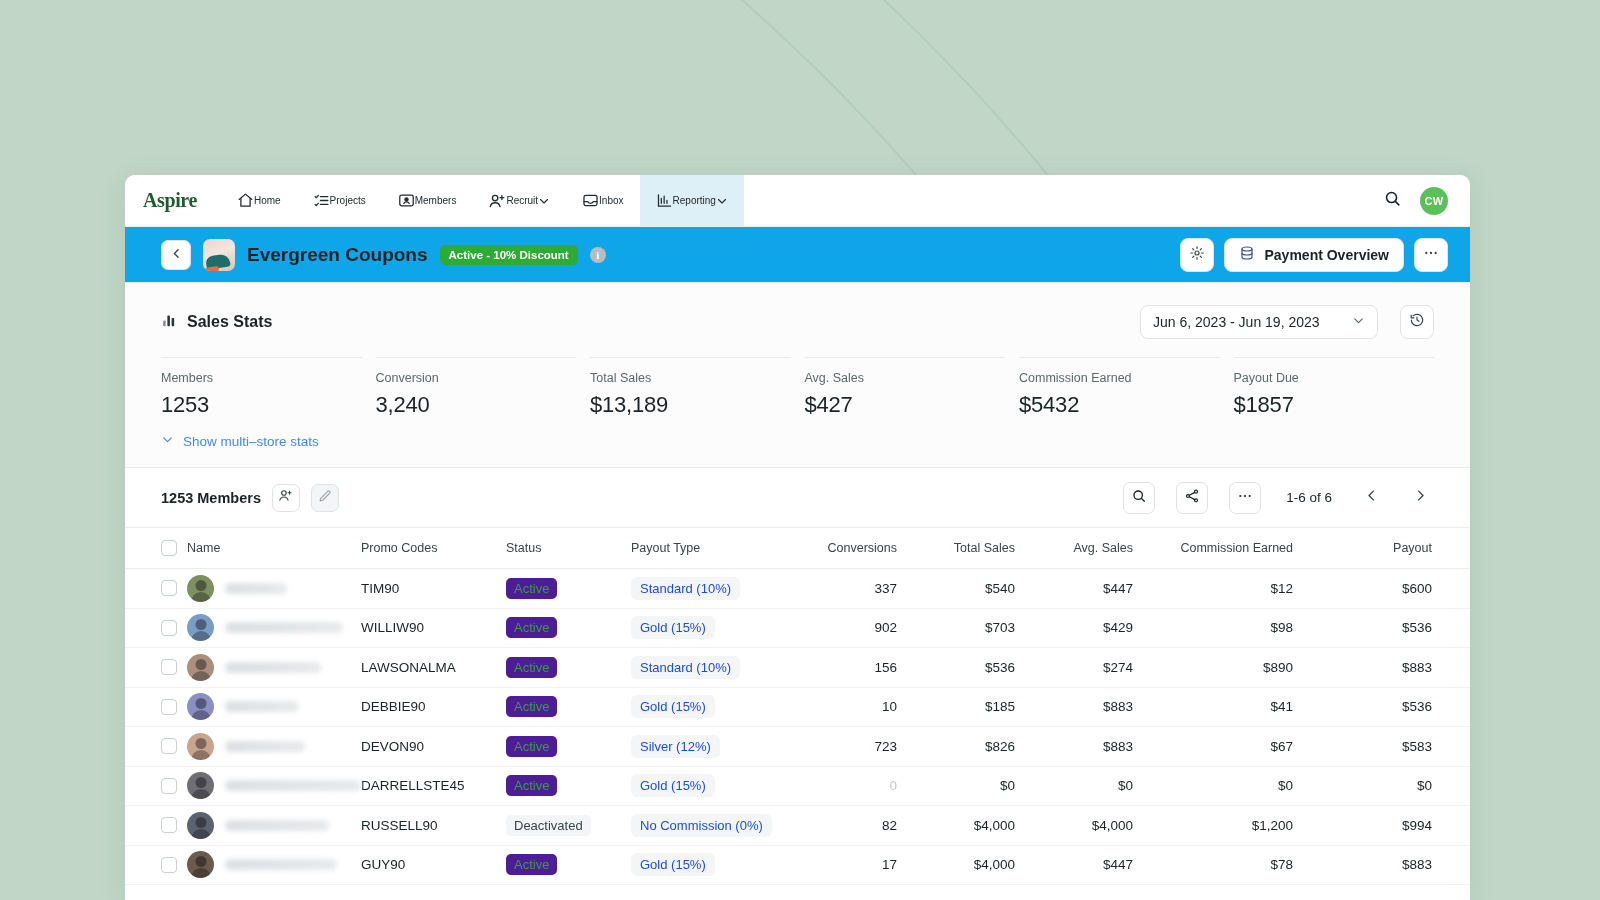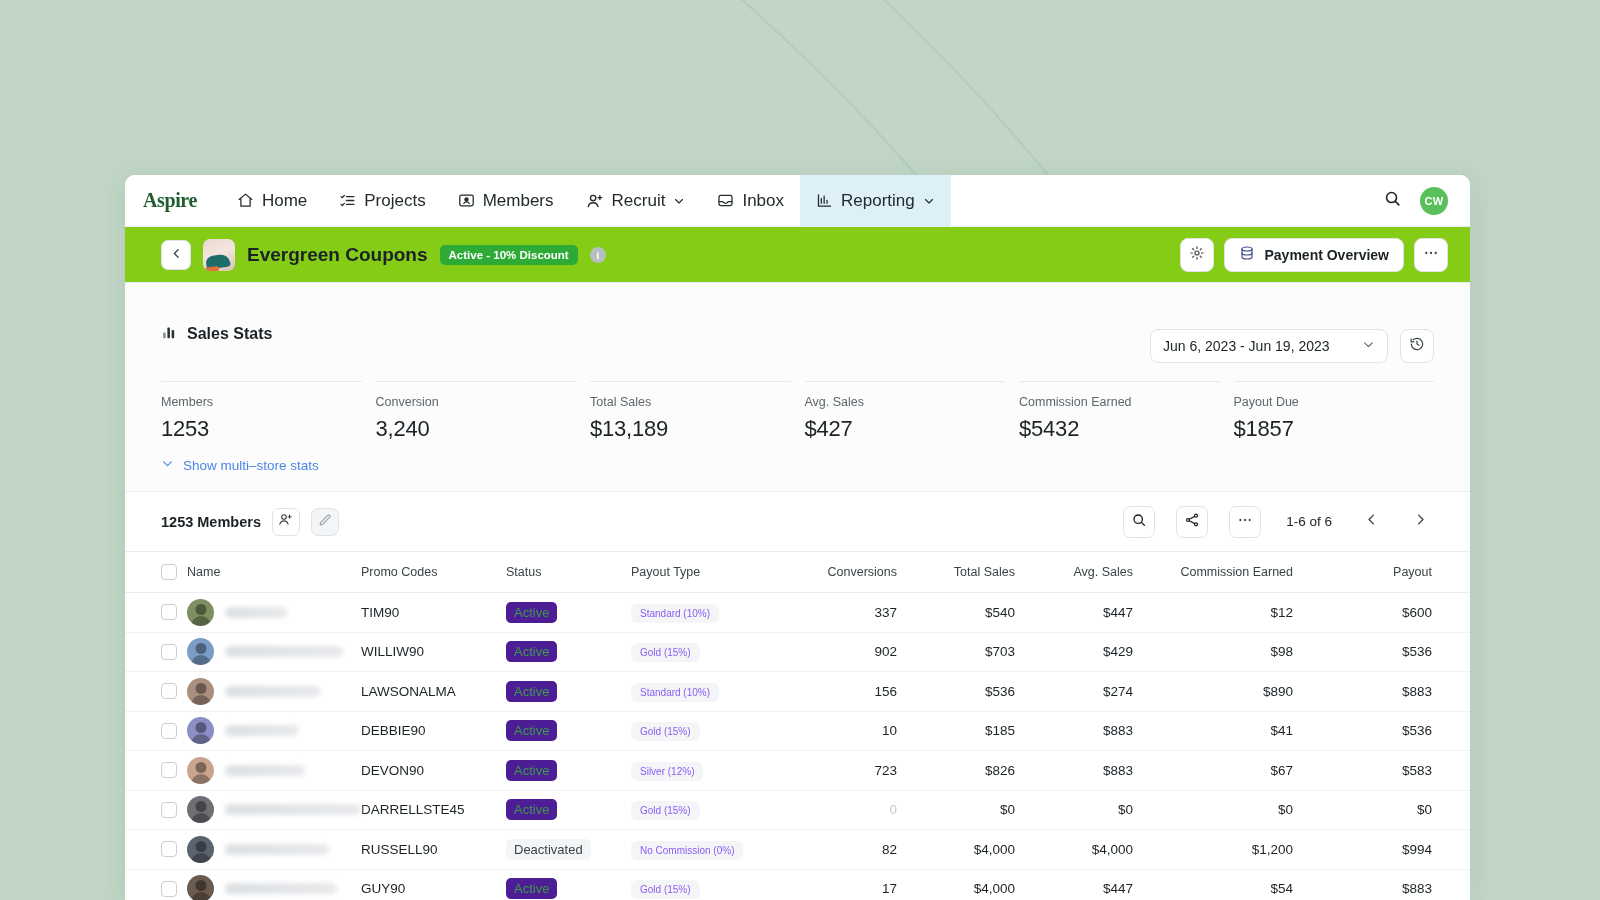--- a/index.html
+++ b/index.html
@@ -24,38 +24,38 @@
     height: 52px; display: flex; align-items: stretch;
     border-bottom: 1px solid #ebeef0; background: #fff;
     padding-left: 18px; position: relative;
   }
   .logo {
     display: flex; align-items: center; font-size: 20px; font-weight: 700;
     color: #1f5c2e; letter-spacing: -.4px; padding-right: 24px;
     font-family: Liberation Serif, serif;
   }
   .navitem {
-    display: flex; align-items: center; gap: 8px; padding: 0 16px;
-    font-size: 17px; color: #222b2e; cursor: pointer; white-space: nowrap;
+    display: flex; align-items: center; padding: 0 16px;
+    font-size: 10px; color: #222b2e; cursor: pointer; white-space: nowrap;
   }
   .navitem.active { background: #ddeff7; }
   .navitem svg { display: block; }
   .nav-right {
     margin-left: auto; display: flex; align-items: center; gap: 18px; padding-right: 22px;
   }
   .avatar-cw {
     width: 28px; height: 28px; border-radius: 50%;
     background: #5ac15a; color: #fff; font-size: 11px; font-weight: 600;
     display: flex; align-items: center; justify-content: center; letter-spacing: .3px;
   }
 
   
   .pghead {
     height: 56px; display: flex; align-items: center; gap: 12px;
-    padding: 0 22px 0 36px; border-bottom: 1px solid #ebeef0; background: #84cc16;
+    padding: 0 22px 0 36px; border-bottom: 1px solid #ebeef0; background: #0ea5e9;
   }
   .circbtn {
     width: 30px; height: 30px; border: 1px solid #dfe3e6; border-radius: 7px;
     display: flex; align-items: center; justify-content: center; background: #fff; cursor: pointer;
     color: #3a4447;
   }
   .thumb {
     width: 32px; height: 32px; border-radius: 7px; overflow: hidden;
     background: linear-gradient(160deg,#e9d9cf 0%, #f2e6de 45%, #d9c3b4 100%);
     position: relative; flex: none;
@@ -86,21 +86,21 @@
   }
   .iconbtn {
     width: 34px; height: 34px; border: 1px solid #dfe3e6; border-radius: 8px; background: #fff;
     display: flex; align-items: center; justify-content: center; cursor: pointer; color: #3a4447;
   }
 
   
   .stats-wrap { padding: 22px 36px 0 36px; background: #fcfcfc; }
   .stats-head { display: flex; align-items: center; }
   .stats-title { display: flex; align-items: center; gap: 9px; font-size: 16px; font-weight: 700; color: #1b2326; }
-  .stats-head-right { margin-left: auto; display: flex; gap: 12px; margin-top: 24px; }
+  .stats-head-right { margin-left: auto; display: flex; gap: 22px; }
   .daterange {
     height: 34px; min-width: 238px; border: 1px solid #dfe3e6; border-radius: 8px; background: #fff;
     display: flex; align-items: center; padding: 0 12px; font-size: 14px; color: #1b2326; cursor: pointer;
   }
   .daterange .chev { margin-left: auto; color: #5a6569; }
 
   .kpis { display: flex; margin-top: 18px; }
   .kpi { flex: 1 1 0; padding-top: 13px; border-top: 1px solid #e7eaec; padding-right: 18px; }
   .kpi + .kpi { margin-left: 14px; }
   .kpi .lbl { font-size: 12.5px; color: #5d676b; margin-bottom: 7px; }
@@ -154,21 +154,21 @@
               background: rgba(0,0,0,.38); transform: translateX(-50%); }
   .av:before { content:''; position:absolute; left: 50%; top: 17px; width: 20px; height: 14px; border-radius: 10px 10px 0 0;
                background: rgba(0,0,0,.3); transform: translateX(-50%); }
   .blurname {
     height: 11px; border-radius: 6px;
     background: linear-gradient(90deg,#dcdfe2,#e7e9eb);
     filter: blur(2.4px);
   }
   .pill-active { color: #3d9a49; background: #4c1d95; padding: 3px 8px; border-radius: 5px; font-size: 13px; }
   .pill-deact  { color: #3a4447; background: #f4f5f6; padding: 3px 8px; border-radius: 5px; font-size: 13px; }
-  .pill-type   { background: #f4f5f6; color: #8b5cf6; padding: 4px 9px; border-radius: 6px; font-size: 10px; }
+  .pill-type   { background: #f4f5f6; color: #1d4ed8; padding: 4px 9px; border-radius: 6px; font-size: 13px; }
   .dim { color: #c3c9cc; }
 </style>
 </head>
 <body>
 
 <div class="bg-arcs">
   <svg width="1600" height="900" viewBox="0 0 1600 900">
     <path d="M600,-120 C 900,120 1150,380 1280,900" stroke="#b4cdba" stroke-width="2" fill="none"></path>
     <path d="M700,-160 C 1010,90 1260,360 1400,900" stroke="#b4cdba" stroke-width="2" fill="none"></path>
   </svg>
@@ -608,18 +608,18 @@
               <div class="av" style="background:#6b5a4e"></div>
               <div class="blurname" style="width:112px"></div>
             </div>
           </td>
           <td class="c-promo">GUY90</td>
           <td class="c-status"><span class="pill-active">Active</span></td>
           <td class="c-ptype"><span class="pill-type">Gold (15%)</span></td>
           <td class="c-conv">17</td>
           <td class="c-tsale">$4,000</td>
           <td class="c-asale">$447</td>
-          <td class="c-comm">$54</td>
+          <td class="c-comm">$78</td>
           <td class="c-payout">$883</td>
         </tr>
       </tbody>
   </table>
 </div>
 
 </body></html>

